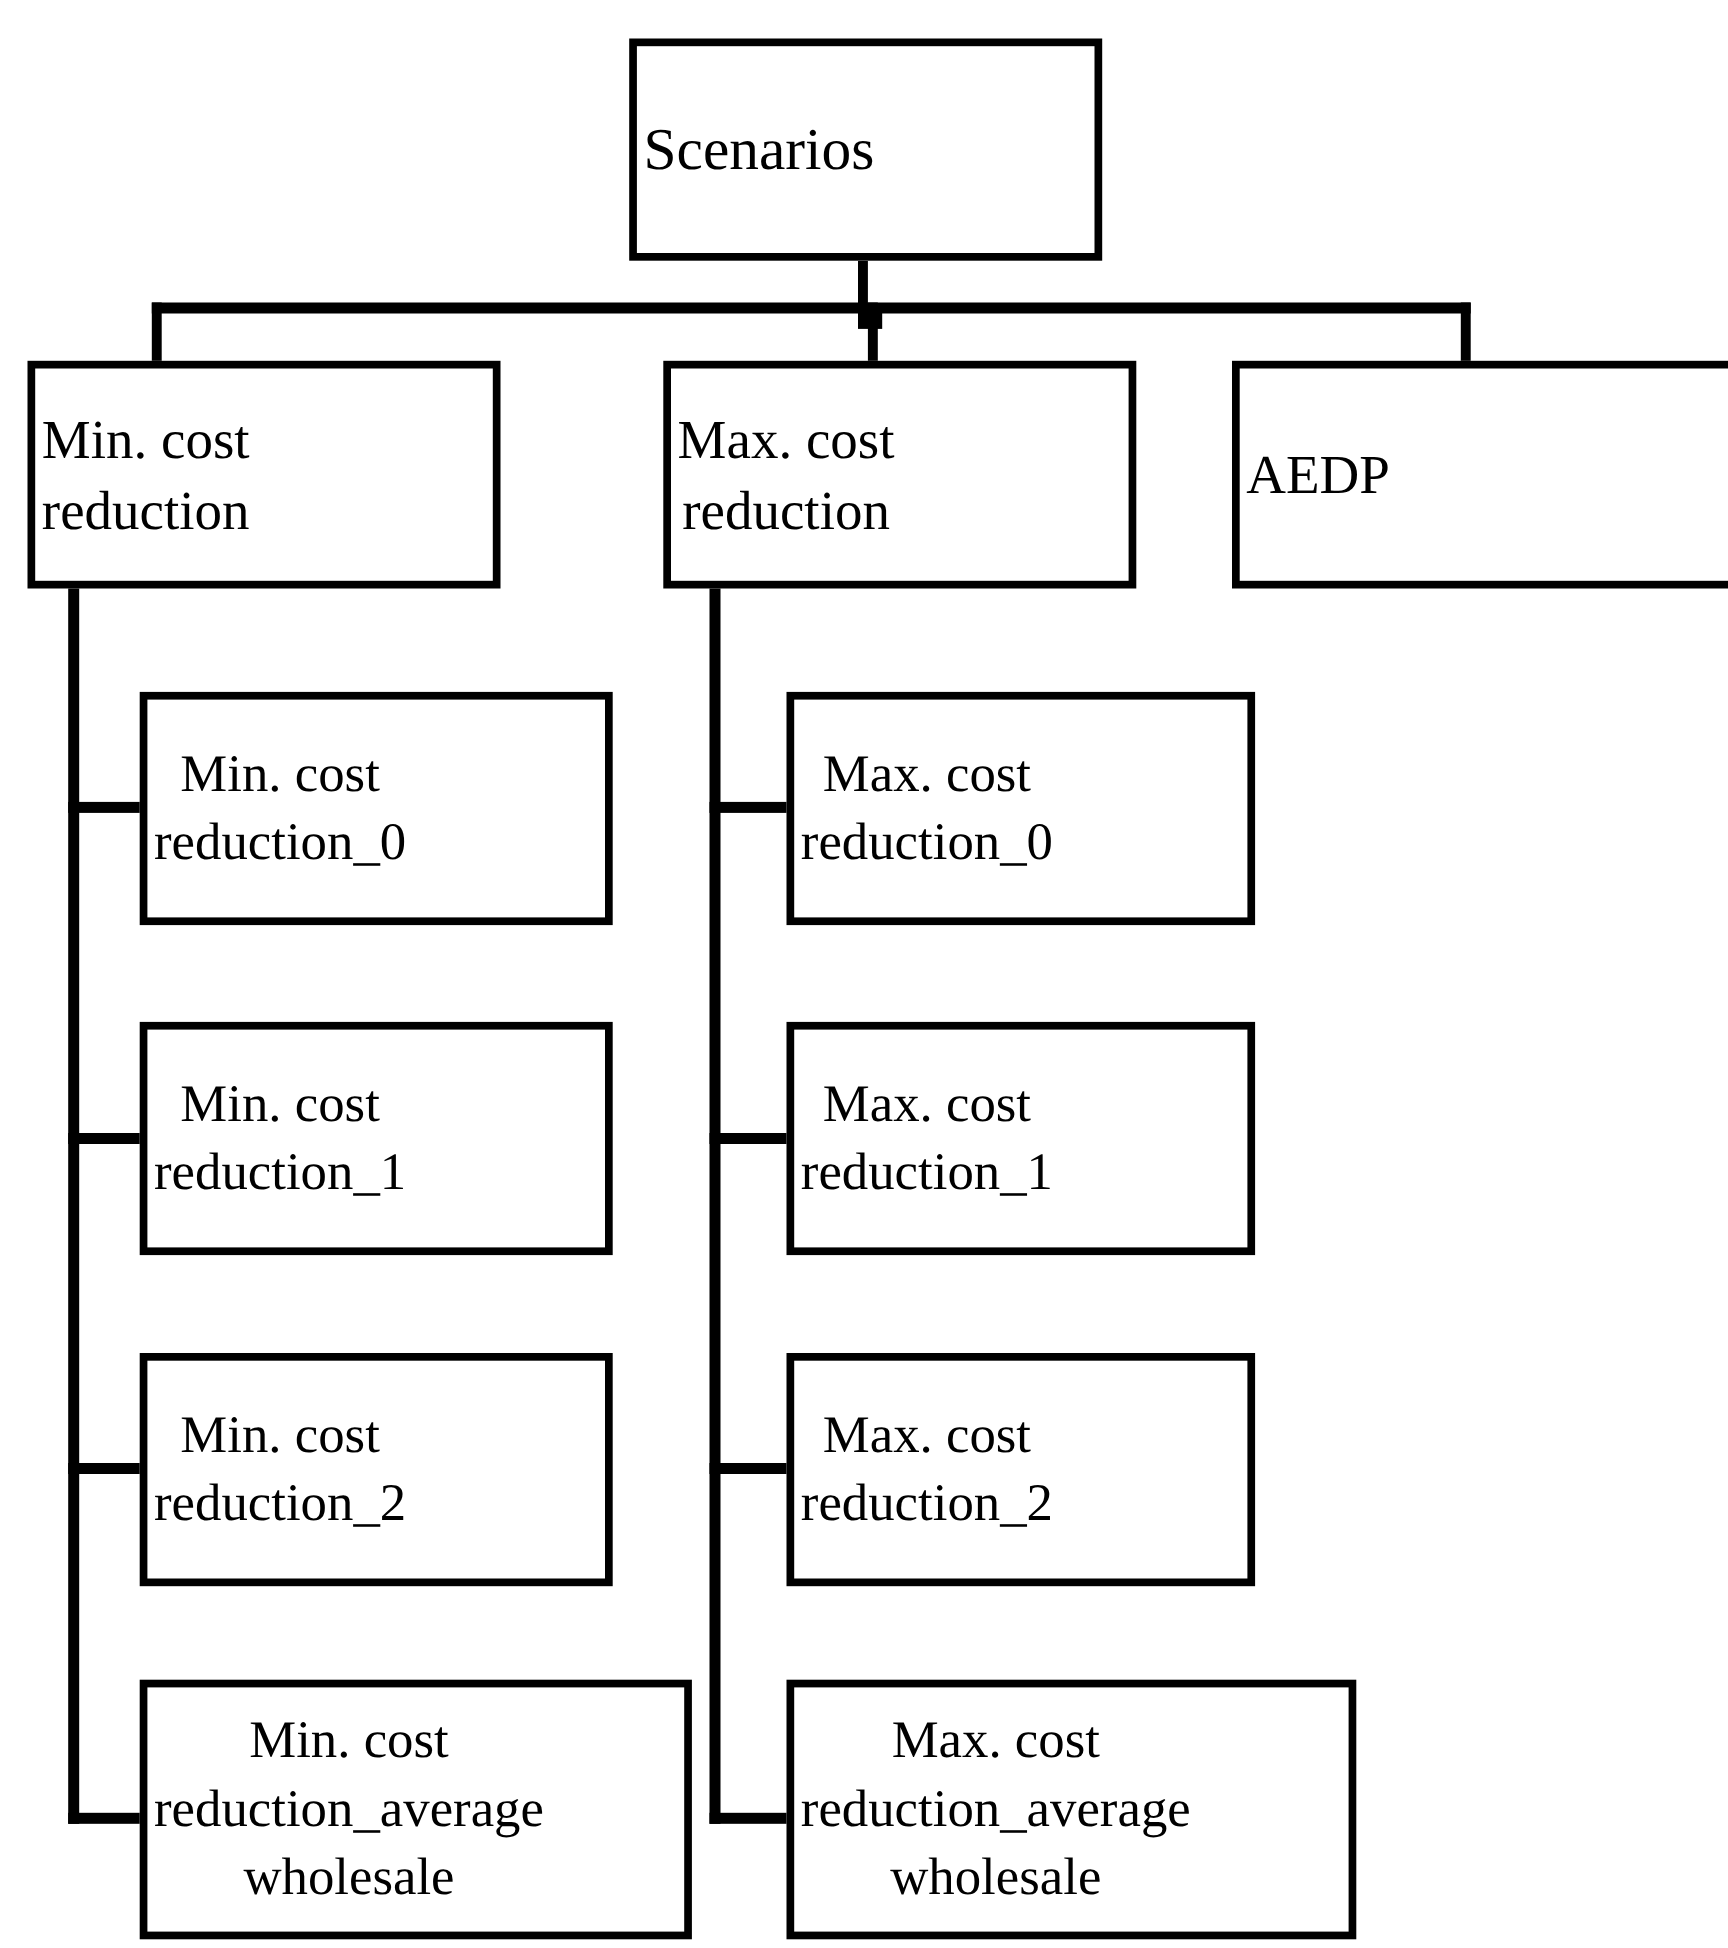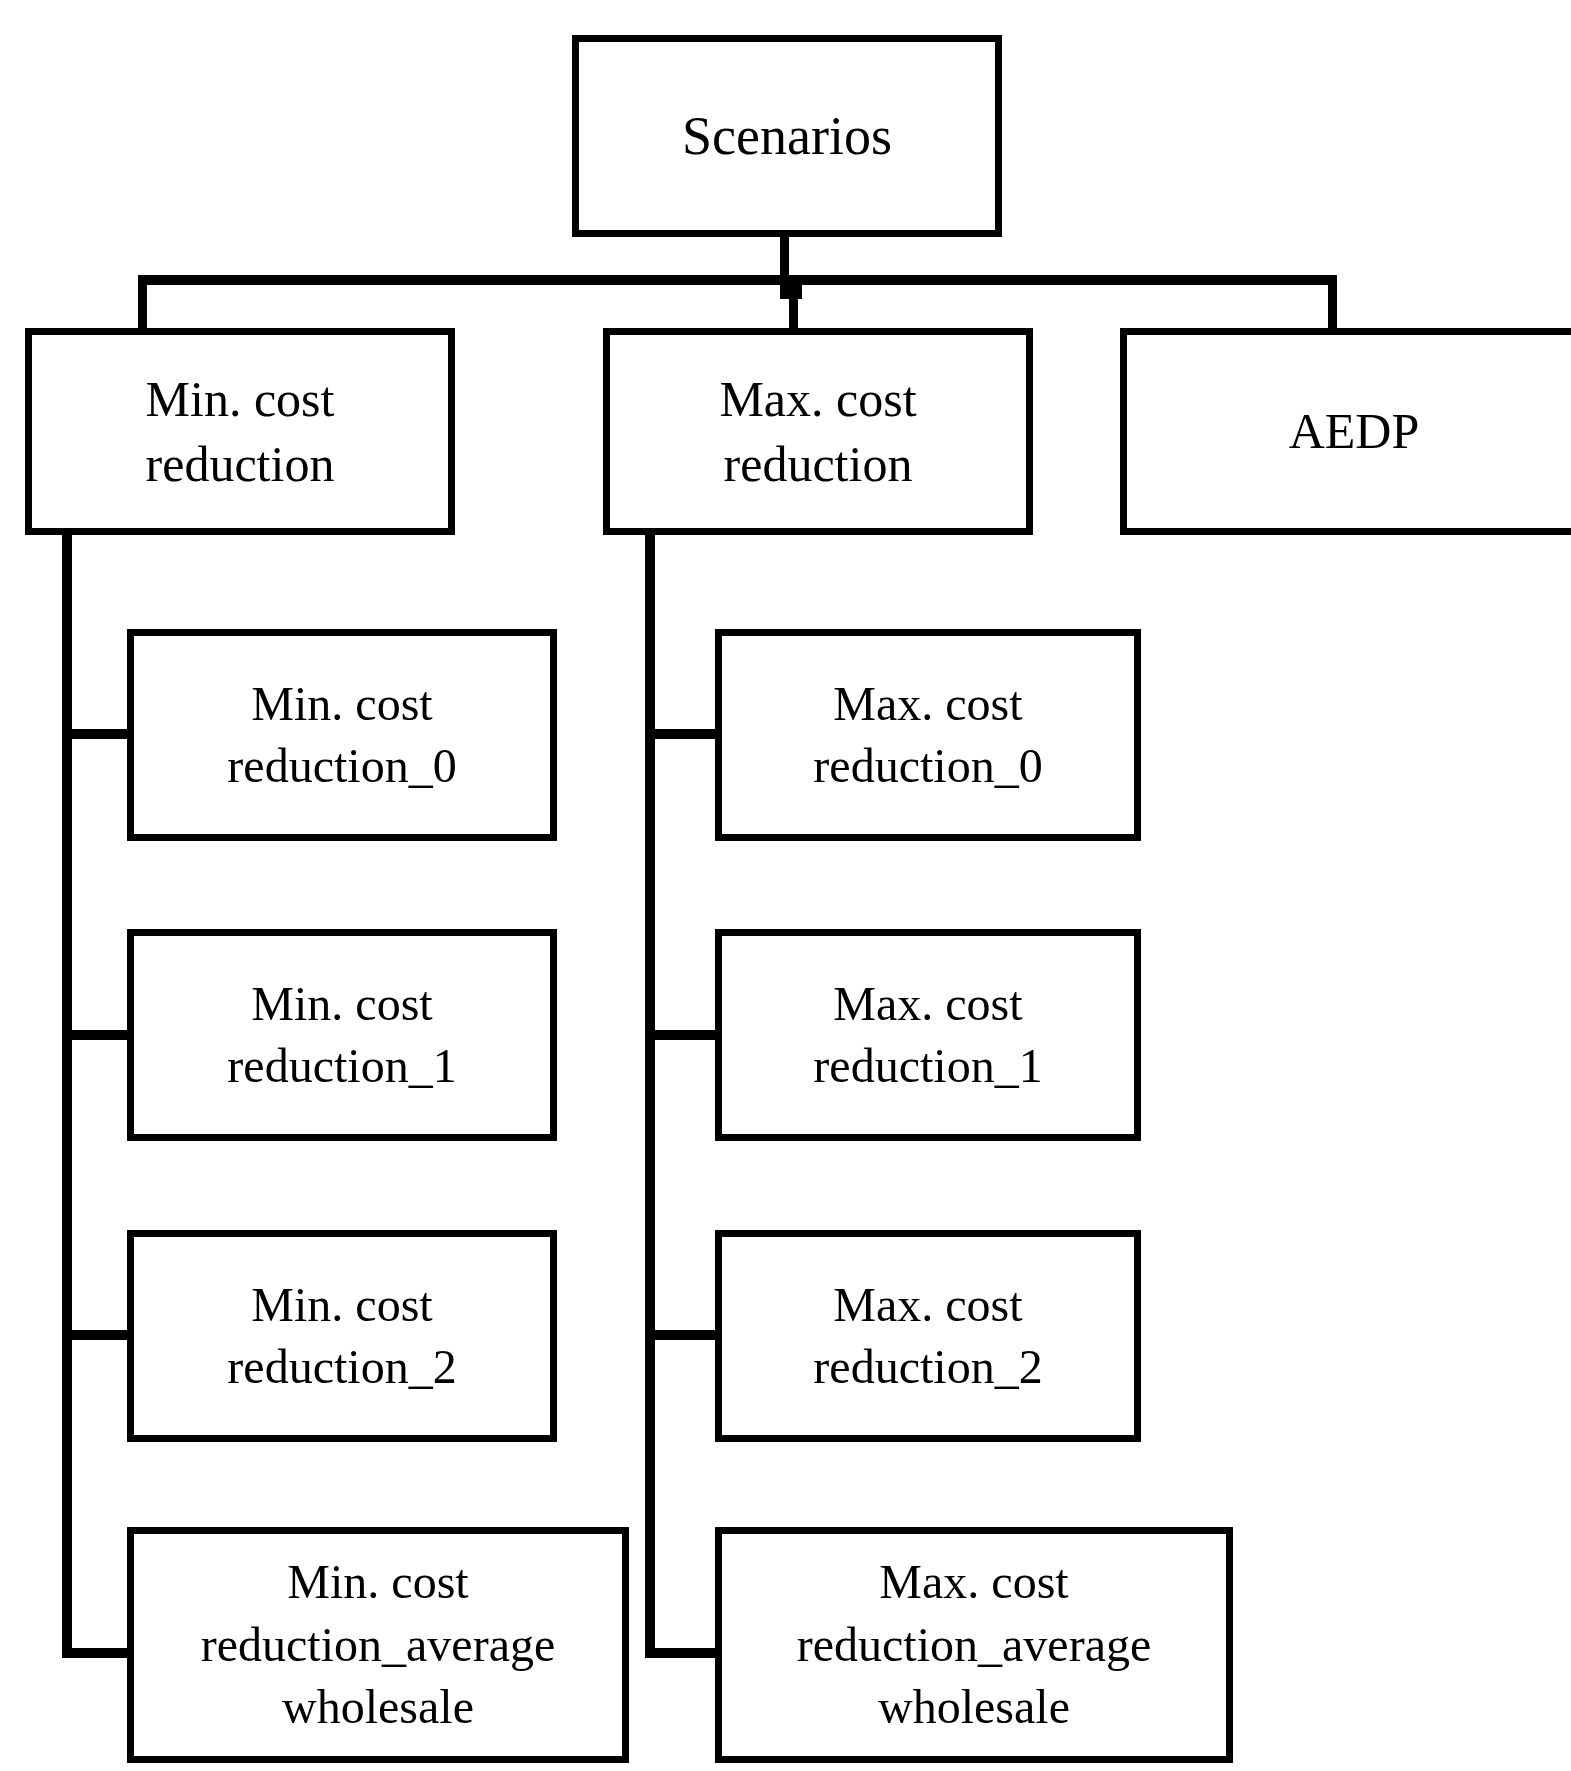--- a/index.html
+++ b/index.html
@@ -15,21 +15,20 @@
     font-family: "Liberation Serif", "DejaVu Serif", serif;
     overflow: hidden;
   }
   .node {
     position: absolute;
     box-sizing: border-box;
     background: #ffffff;
     border: 7px solid #000000;
     display: flex;
     align-items: center;
-    justify-content: center;
     text-align: center;
     color: #000000;
     z-index: 3;
   }
   .node .label {
     display: block;
     line-height: 1.30;
     white-space: pre-line;
     padding: 0 6px;
   }

